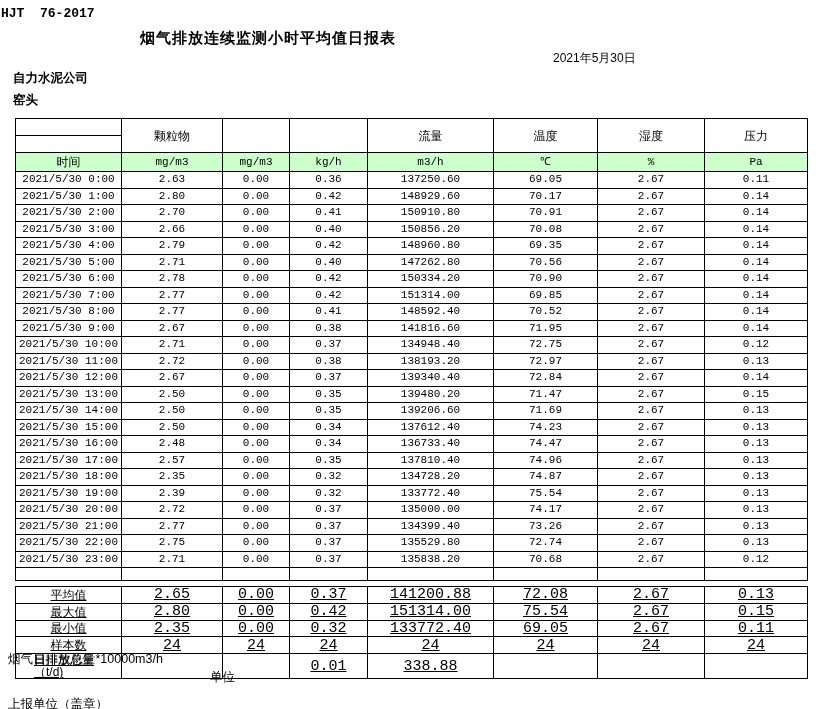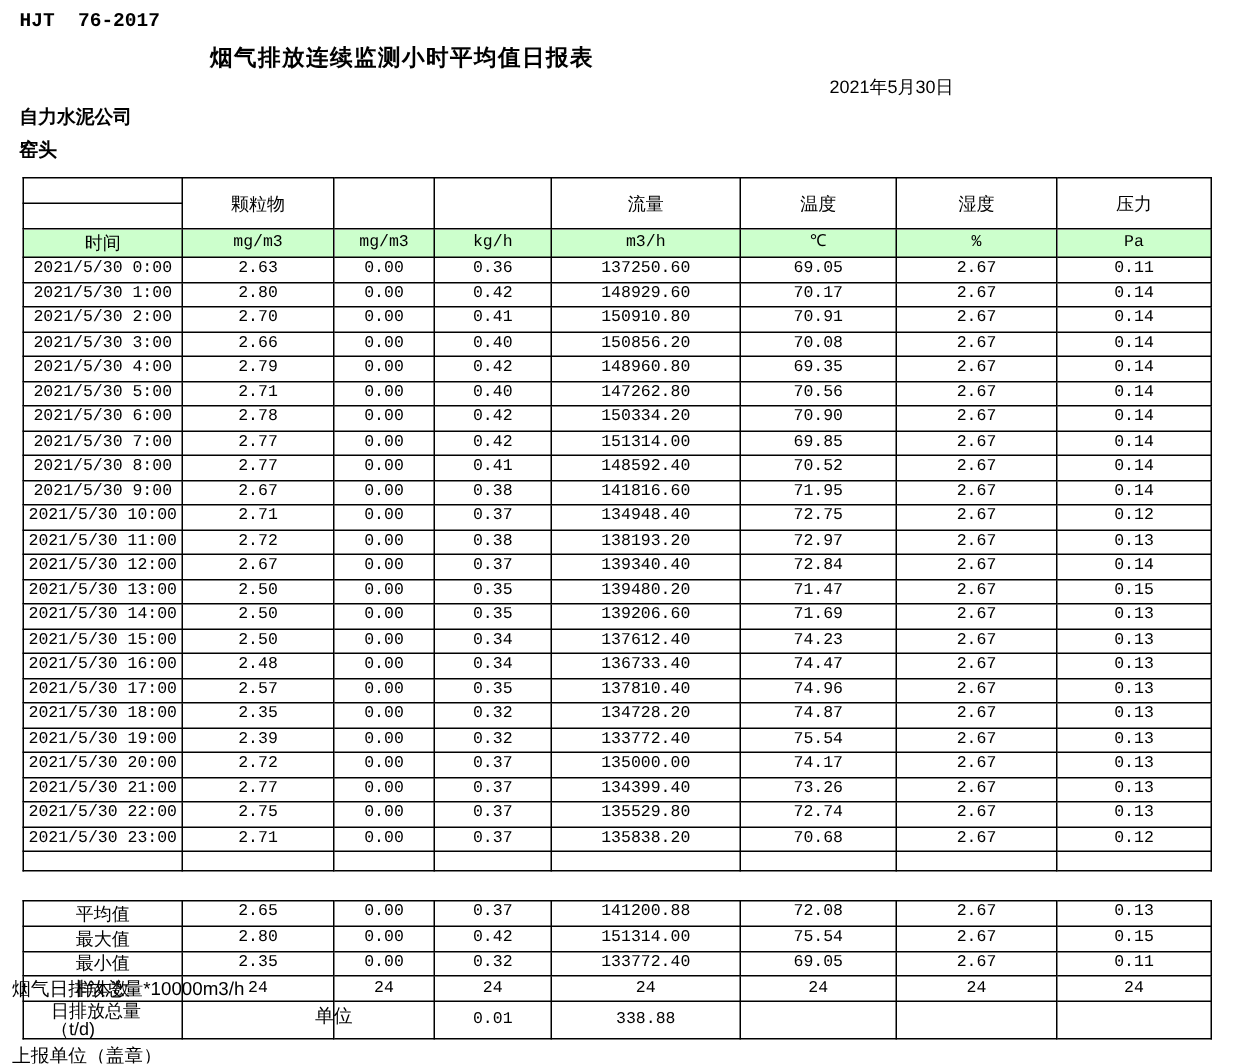--- a/index.html
+++ b/index.html
@@ -1,36 +1,36 @@
 <!DOCTYPE html>
 <html><head>
 <meta charset="utf-8">
 <style>
   html,body{margin:0;padding:0;}
   body{
     width:824px;height:709px;position:relative;background:#ffffff;color:#000;
     font-family:"Liberation Sans","DejaVu Sans",sans-serif;overflow:hidden;
   }
   .abs{position:absolute;white-space:pre;}
-  #doc-code{left:13px;top:6px;font-weight:bold;font-size:13px;font-family:"Liberation Mono","DejaVu Sans Mono",monospace;}
+  #doc-code{left:1px;top:6px;font-weight:bold;font-size:13px;font-family:"Liberation Mono","DejaVu Sans Mono",monospace;}
   #title{left:140px;top:29px;font-weight:bold;font-size:15px;letter-spacing:1px;text-align:center;}
   #date{left:553px;top:50px;font-size:12px;}
   #company{left:13px;top:70px;font-weight:bold;font-size:12.5px;}
   #location{left:13px;top:92px;font-weight:bold;font-size:12.5px;text-align:right;}
   #tables{position:absolute;left:15px;top:118px;}
   table{border-collapse:collapse;table-layout:fixed;width:793px;}
   td{border:1px solid #000;padding:0;overflow:hidden;vertical-align:middle;text-align:center;font-size:11px;line-height:1;}
   .h-row td{height:16px;font-size:12px;}
   .unit-row td{height:18px;background:#ccffcc;font-family:"Liberation Mono","DejaVu Sans Mono",monospace;font-size:11px;}
   .unit-row td.c-time-h{font-family:Liberation Serif, serif;font-size:12px;}
   #main-table tbody td{height:15.5px;font-family:"Liberation Mono","DejaVu Sans Mono",monospace;font-size:11px;}
   #main-table tr.spacer-row td{height:12px;}
-  #summary-table td{height:15.8px;font-family:"Liberation Mono","DejaVu Sans Mono",monospace;font-size:11px;}
+  #summary-table td{height:15.8px;font-family:"Liberation Mono","DejaVu Sans Mono",monospace;font-size:15px;}
   #summary-table td.c-label{font-family:"Liberation Sans","DejaVu Sans",sans-serif;font-size:12px;}
-  #summary-table{margin-top:19px;}
+  #summary-table{margin-top:5px;text-decoration:underline;}
   #summary-table tr:last-child td.c-label{text-align:left;padding-left:18px;}
   #footer-note{left:8px;top:651px;font-size:12.5px;}
   #footer-report-unit{left:8px;top:696px;font-size:12.5px;}
   #footer-unit{left:210px;top:669px;font-size:12.5px;}
 </style>
 </head>
 <body>
 
 <div id="doc-code" class="abs">HJT  76-2017</div>
 <div id="title" class="abs">烟气排放连续监测小时平均值日报表</div>

